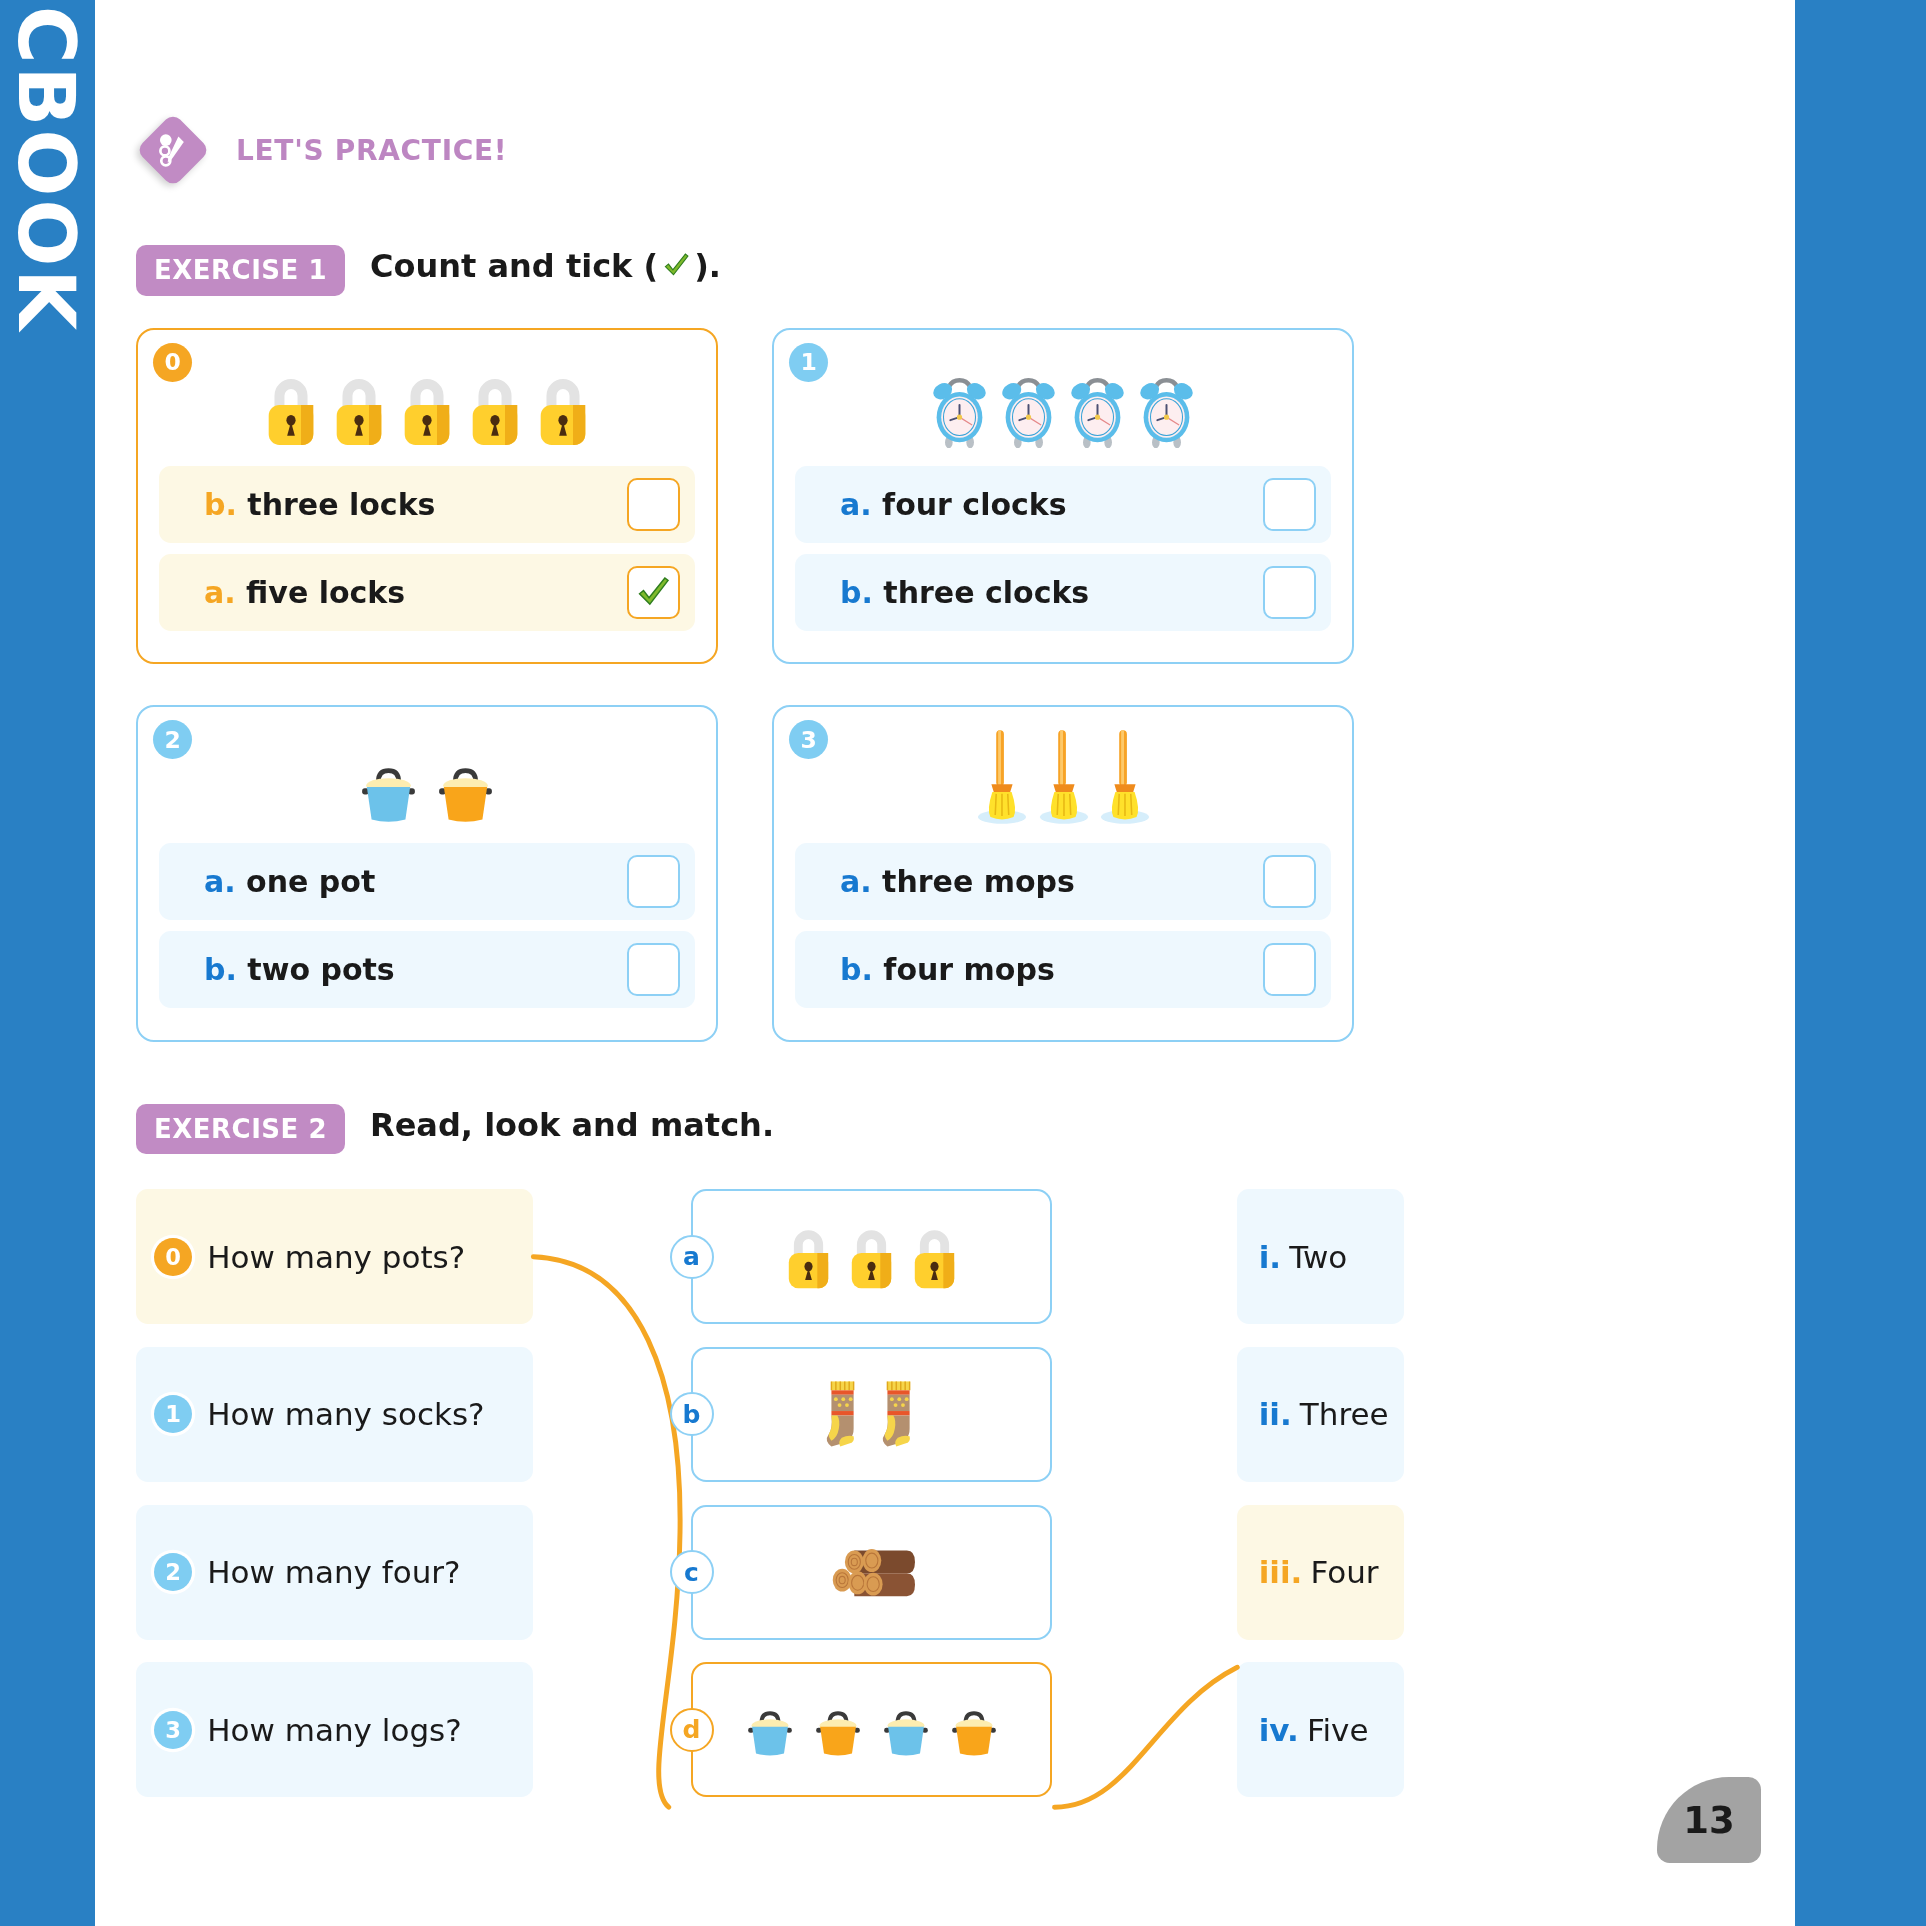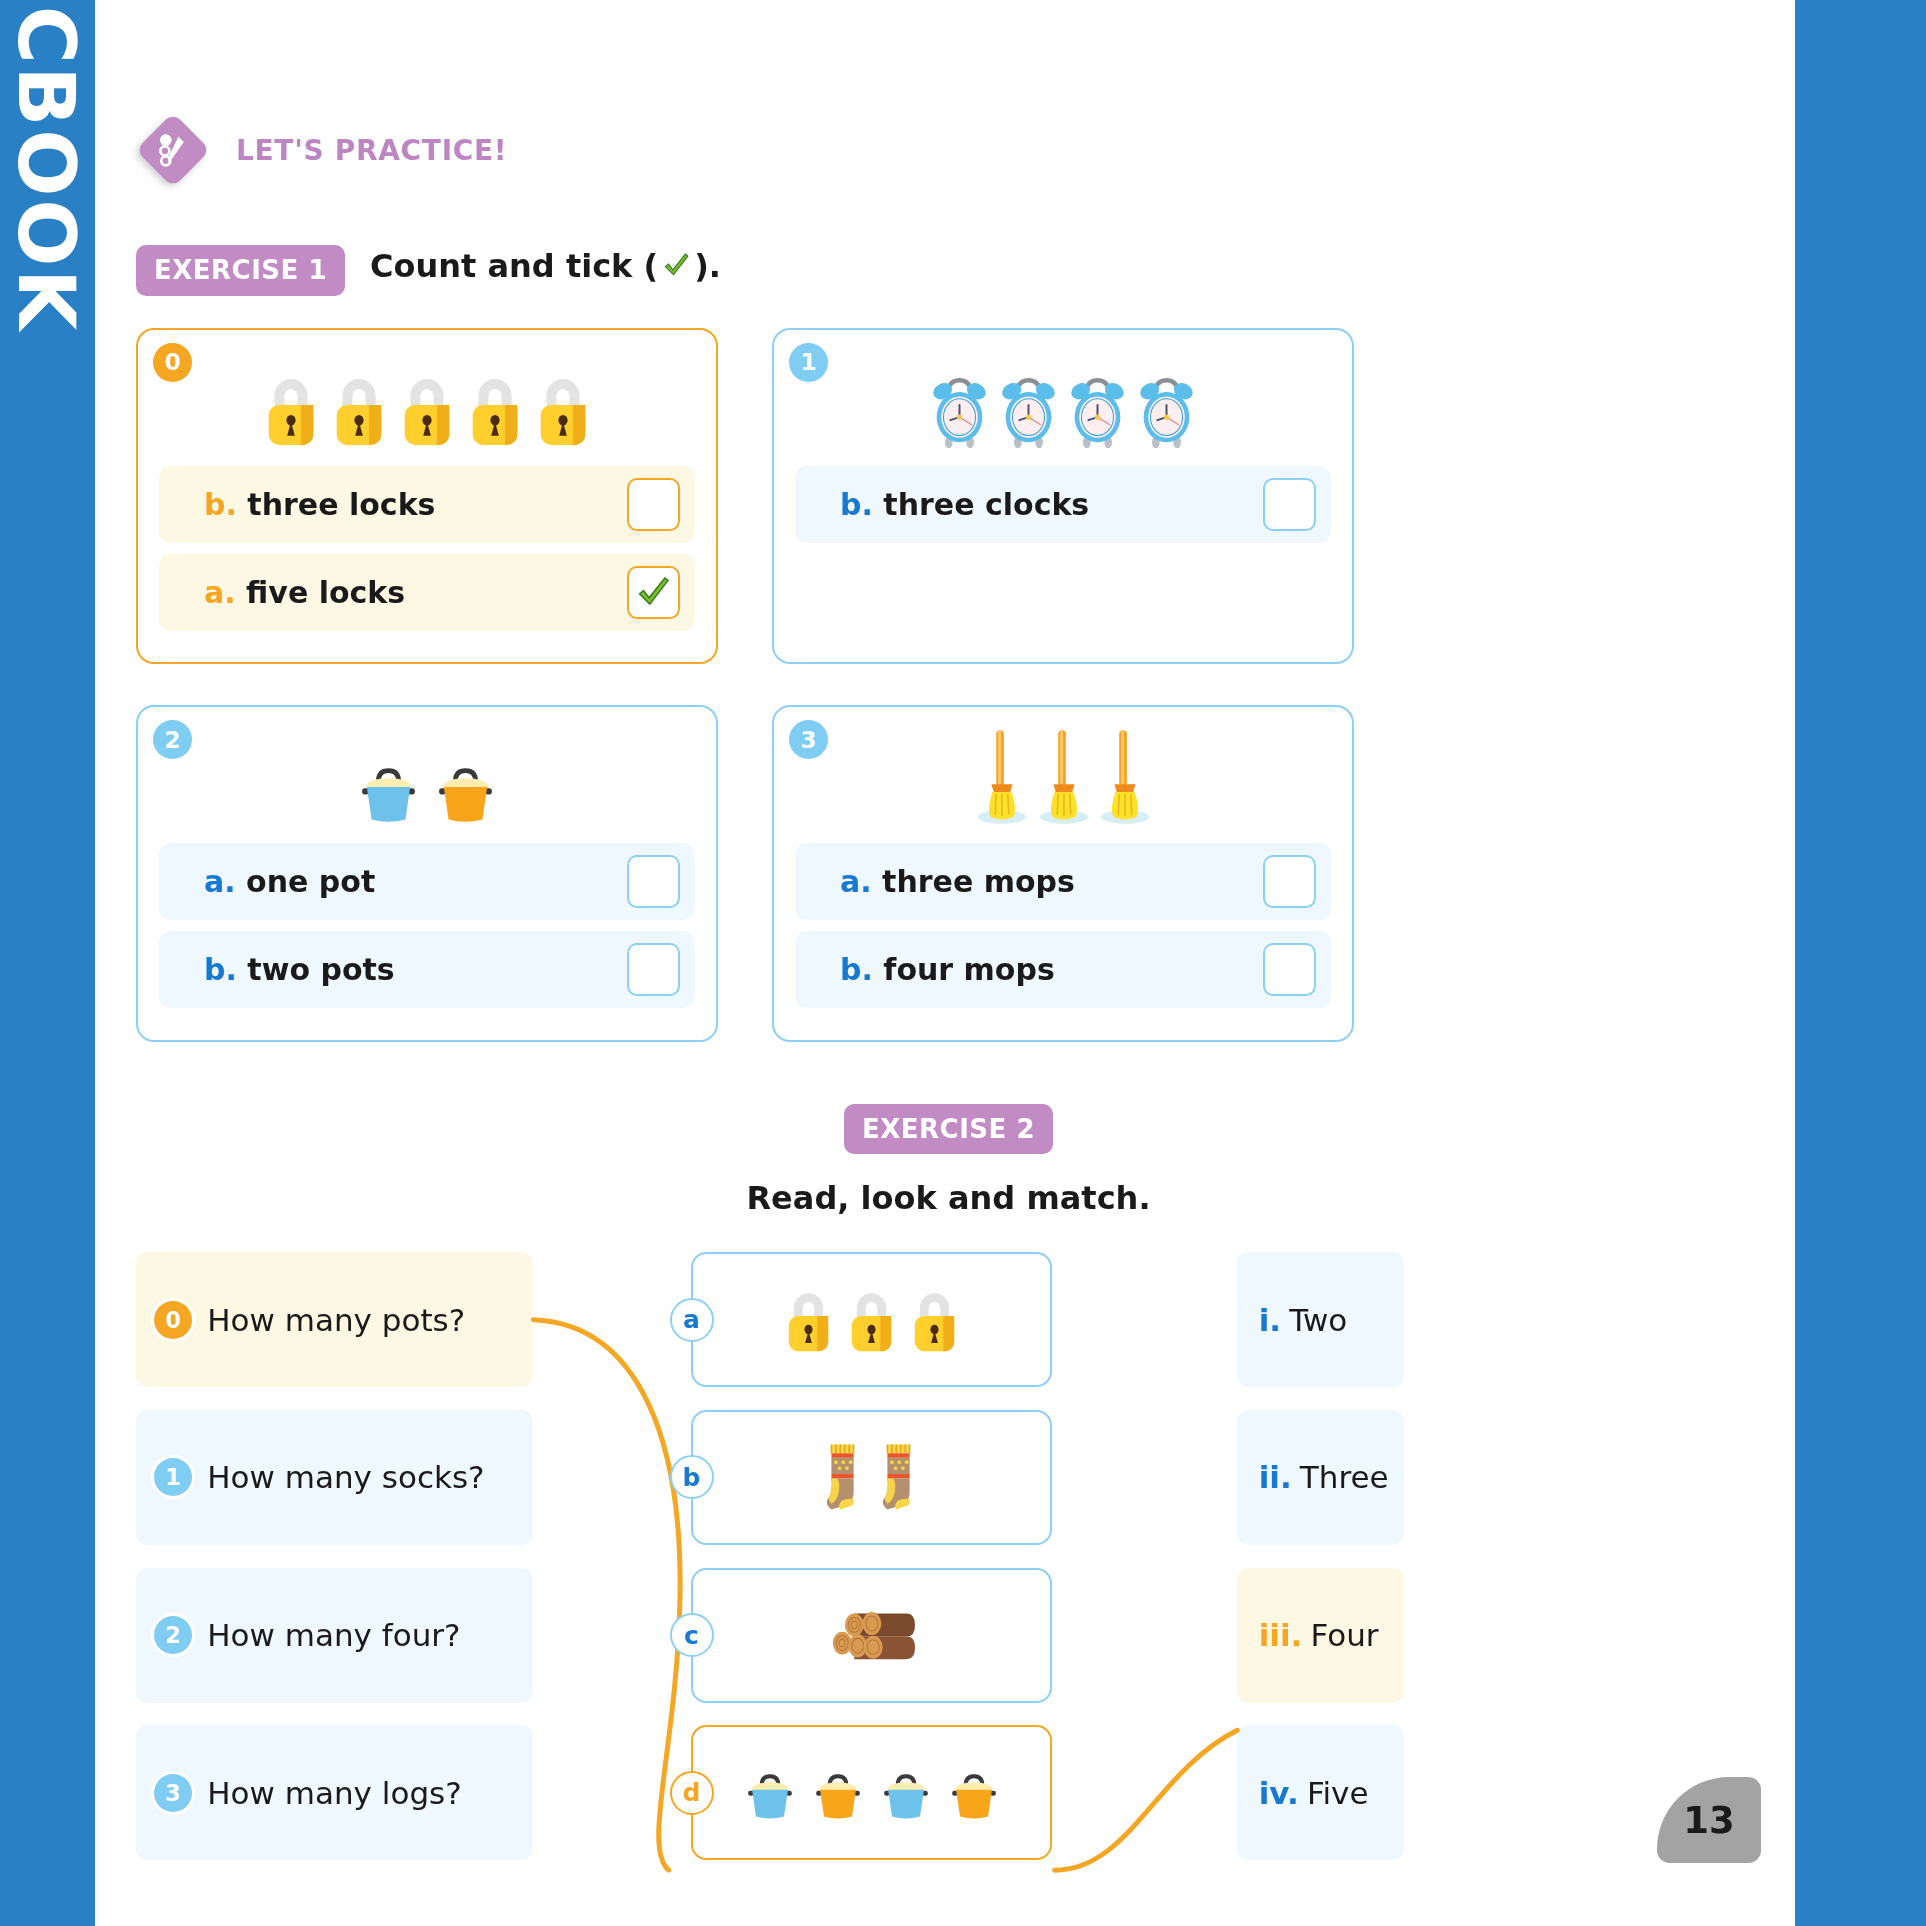--- a/index.html
+++ b/index.html
@@ -145,21 +145,21 @@
   .opt-label .ltr { color: #1779d0; font-weight: 800; }
   .qcard.orange .opt-label .ltr { color: #f5a623; }
   .tickbox {
     width: 53px; height: 53px; flex: 0 0 auto;
     border: 2.7px solid #8dd0f5; border-radius: 10px; background: #fff;
     display: flex; align-items: center; justify-content: center;
   }
   .qcard.orange .tickbox { border-color: #f5a623; }
 
   
-  #ex2-head { margin-top: 54px; flex-direction: column; }
+  #ex2-head { margin-top: 54px; }
   #ex2-body {
     position: relative;
     margin-top: 35px;
     height: 731px;
   }
   #match-svg {
     position: absolute; left: 0; top: 0;
     width: 1625px; height: 731px;
     pointer-events: none; z-index: 3;
   }
@@ -382,20 +382,24 @@
     <ellipse cx="54" cy="93" rx="5" ry="8" fill="#b9c0c6"></ellipse>
     <ellipse cx="40" cy="60" rx="30" ry="33" fill="#5bbdea"></ellipse>
     <ellipse cx="40" cy="60" rx="24" ry="27" fill="#fdeef0"></ellipse>
     <ellipse cx="40" cy="60" rx="21" ry="24" fill="none" stroke="#3aa3d8" stroke-width="1.4"></ellipse>
     <line x1="40" y1="60" x2="40" y2="44" stroke="#4b4f72" stroke-width="2.6" stroke-linecap="round"></line>
     <line x1="40" y1="60" x2="28" y2="64" stroke="#4b4f72" stroke-width="2.6" stroke-linecap="round"></line>
     <line x1="40" y1="60" x2="56" y2="70" stroke="#e5898a" stroke-width="1.6" stroke-linecap="round"></line>
     <circle cx="40" cy="60" r="3.4" fill="#f2c84b"></circle>
   </svg>
           </div>
+          <div class="opt-row">
+      <div class="opt-label"><span class="ltr">a.</span> <span>four clocks</span></div>
+      <div class="tickbox"></div>
+    </div>
           <div class="opt-row">
       <div class="opt-label"><span class="ltr">b.</span> <span>three clocks</span></div>
       <div class="tickbox"></div>
     </div>
         </div>
         <div class="qcard">
           <div class="qnum">2</div>
     <div class="pic-area">
             <svg width="69" height="68" viewBox="0 0 102 100">
     <path d="M36 36 q0 -16 15 -16 q15 0 15 16" fill="none" stroke="#3a3a3a" stroke-width="7" stroke-linecap="round"></path>

